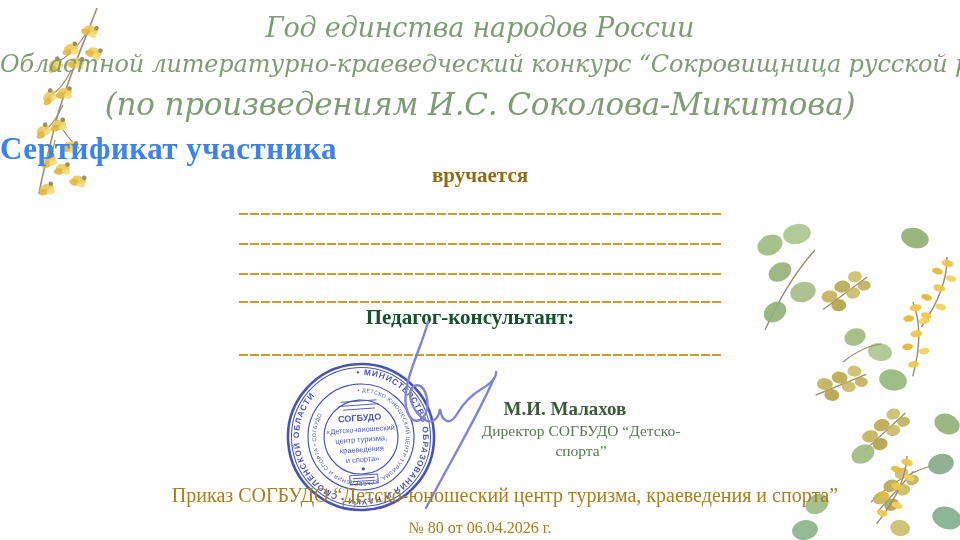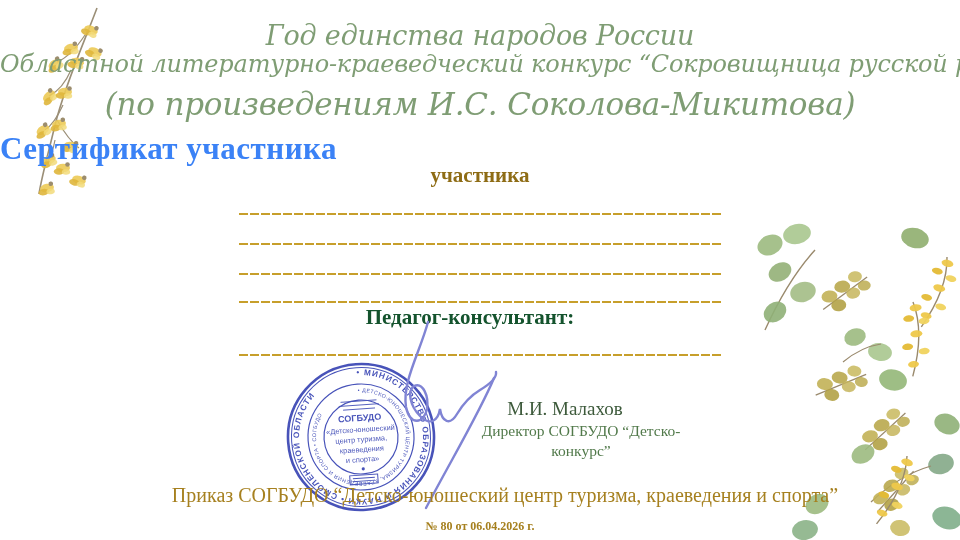--- a/index.html
+++ b/index.html
@@ -5,21 +5,21 @@
   html,body{margin:0;padding:0;background:#e8e8e8;}
   .cert{
     position:relative;width:960px;height:540px;background:#ffffff;
     overflow:hidden;font-family:"Liberation Serif",serif;
   }
   .script-line{
     position:absolute;left:0;width:960px;text-align:center;
     font-family:"DejaVu Serif",serif;font-style:italic;
     color:#7f9d74;letter-spacing:-0.2px;white-space:nowrap;
   }
-  .s1{top:12px;font-size:27px;margin-top:8px;}
+  .s1{top:12px;font-size:27px;}
   .s2{top:50px;font-size:24px;}
   .s3{top:86px;font-size:31px;}
   .cert-title{
     position:absolute;top:131px;left:0;width:960px;text-align:left;
     font-weight:bold;font-size:31px;color:#3b82f6;letter-spacing:0.5px;
   }
   .cert-subtitle{
     position:absolute;top:163px;left:0;width:960px;text-align:center;
     font-weight:bold;font-size:21px;color:#8e6c15;
   }
@@ -27,31 +27,31 @@
     position:absolute;left:239px;width:482px;height:2px;
     background:repeating-linear-gradient(90deg,#c79f2b 0px,#c79f2b 9px,rgba(0,0,0,0) 9px,rgba(0,0,0,0) 11px);
   }
   .bl1{top:213px;} .bl2{top:243px;} .bl3{top:273px;} .bl4{top:301px;} .bl5{top:354px;}
   .consultant{
     position:absolute;top:305px;left:230px;width:480px;text-align:center;
     font-weight:bold;font-size:21px;color:#14532d;
   }
   .signer-name{
     position:absolute;top:398px;left:430px;width:270px;text-align:center;
-    font-weight:normal;font-size:19px;color:#3d5a3b;
+    font-weight:bold;font-size:19px;color:#3d5a3b;
   }
   .signer-title{
     position:absolute;top:421px;left:431px;width:300px;text-align:center;
     font-size:15.5px;line-height:1.3;color:#527a4b;
   }
   .footer-line{
     position:absolute;left:0;width:960px;text-align:center;color:#a6801f;
   }
   .f1{top:484px;font-size:20px;padding-left:25px;}
-  .f2{top:519px;font-size:12px;font-weight:bold;}
+  .f2{top:519px;font-size:16px;}
   .stamp-svg{position:absolute;left:285px;top:361px;transform:rotate(-4deg);opacity:0.88;}
   .stamp-svg text{font-family:"Liberation Sans",sans-serif;fill:#2f3cb0;}
   .sig-svg{position:absolute;left:350px;top:312px;}
   .floral-left{position:absolute;left:5px;top:0;}
   .floral-right{position:absolute;left:735px;top:212px;}
 </style>
 </head>
 <body>
 
 <div class="cert">
@@ -135,21 +135,21 @@
     <ellipse cx="70" cy="318" rx="13" ry="10" fill="#8bb287" opacity="0.9" transform="rotate(-10 70 318)"></ellipse>
     <ellipse cx="212" cy="306" rx="15" ry="11" fill="#7fae8a" opacity="0.9" transform="rotate(18 212 306)"></ellipse>
     <ellipse cx="165" cy="316" rx="10" ry="8" fill="#cbbc66" opacity="0.9" transform="rotate(10 165 316)"></ellipse>
   </svg>
 
   <div class="script-line s1">Год единства народов России</div>
   <div class="script-line s2">Областной литературно-краеведческий конкурс “Сокровищница русской речи”</div>
   <div class="script-line s3">(по произведениям И.С. Соколова-Микитова)</div>
 
   <div class="cert-title">Сертификат участника</div>
-  <div class="cert-subtitle">участника</div>
+  <div class="cert-subtitle">вручается</div>
 
   <div class="blank-line bl1"></div>
   <div class="blank-line bl2"></div>
   <div class="blank-line bl3"></div>
   <div class="blank-line bl4"></div>
 
   <div class="consultant">Педагог-консультант:</div>
   <div class="blank-line bl5"></div>
 
   <svg class="stamp-svg" width="152" height="152" viewBox="0 0 152 152">
@@ -190,19 +190,19 @@
   <svg class="sig-svg" width="170" height="200" viewBox="0 0 170 200">
     <g fill="none" stroke="#8084d4" stroke-width="2.4" stroke-linecap="round">
       <path d="M78,10 C70,40 52,70 56,95 C60,114 74,112 77,97 C79,84 73,70 64,74 C57,79 60,94 70,104 C80,114 88,109 90,97 C92,110 100,114 107,102 C113,92 120,84 130,78 C140,72 147,66 146,60"></path>
       <path d="M144,66 C130,100 100,150 76,196"></path>
     </g>
   </svg>
 
   <div class="signer-name">М.И. Малахов</div>
   <div class="signer-title">
     <div>Директор СОГБУДО “Детско-</div>
-    <div>конкурс”</div>
+    <div>спорта”</div>
   </div>
 
   <div class="footer-line f1">Приказ СОГБУДО “Детско-юношеский центр туризма, краеведения и спорта”</div>
   <div class="footer-line f2">№ 80 от 06.04.2026 г.</div>
 
 </div>
 
 </body></html>

